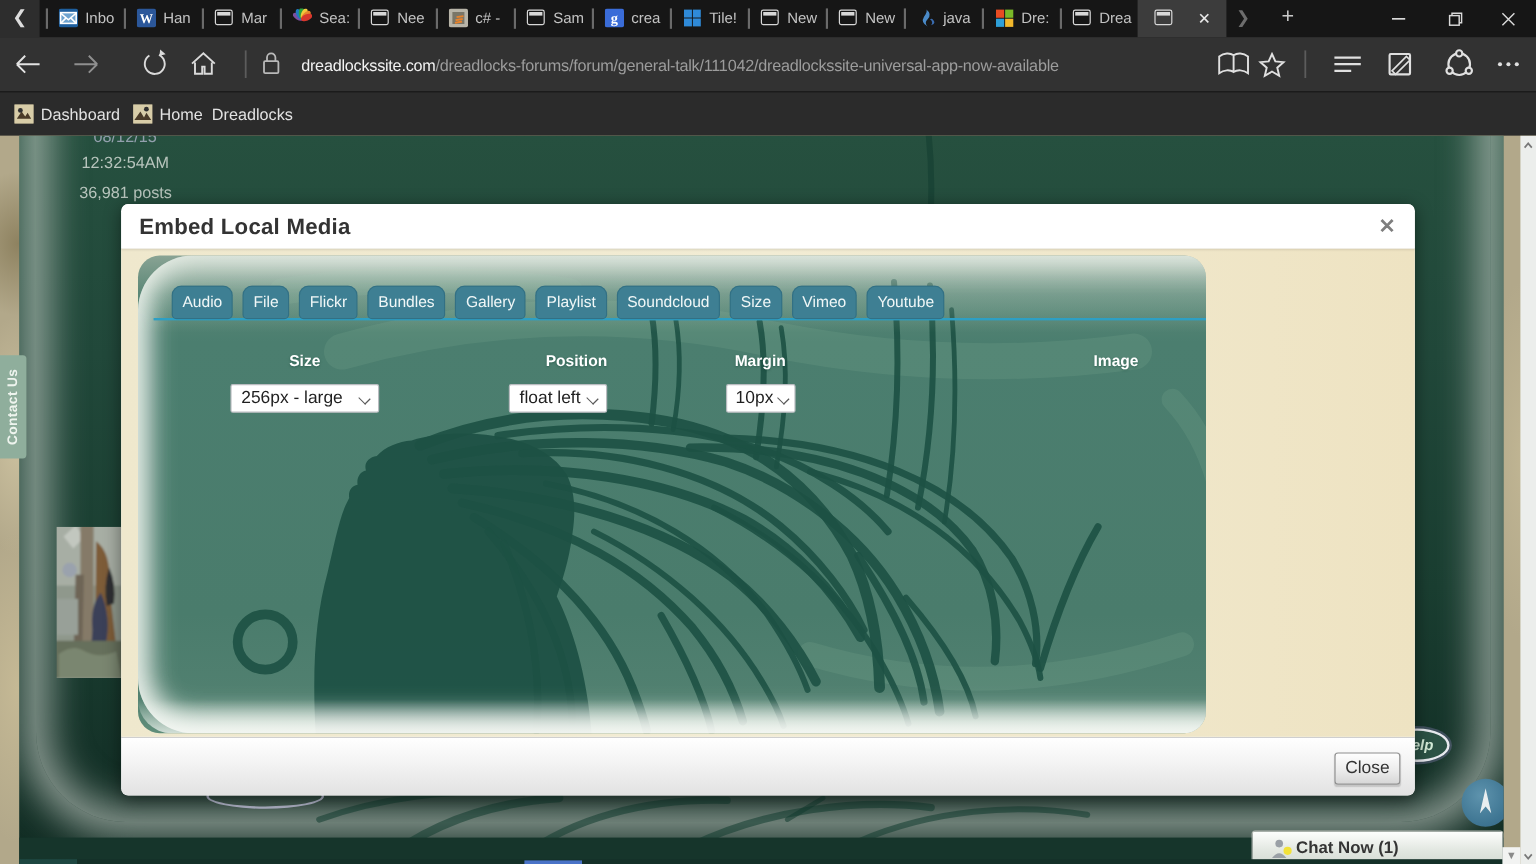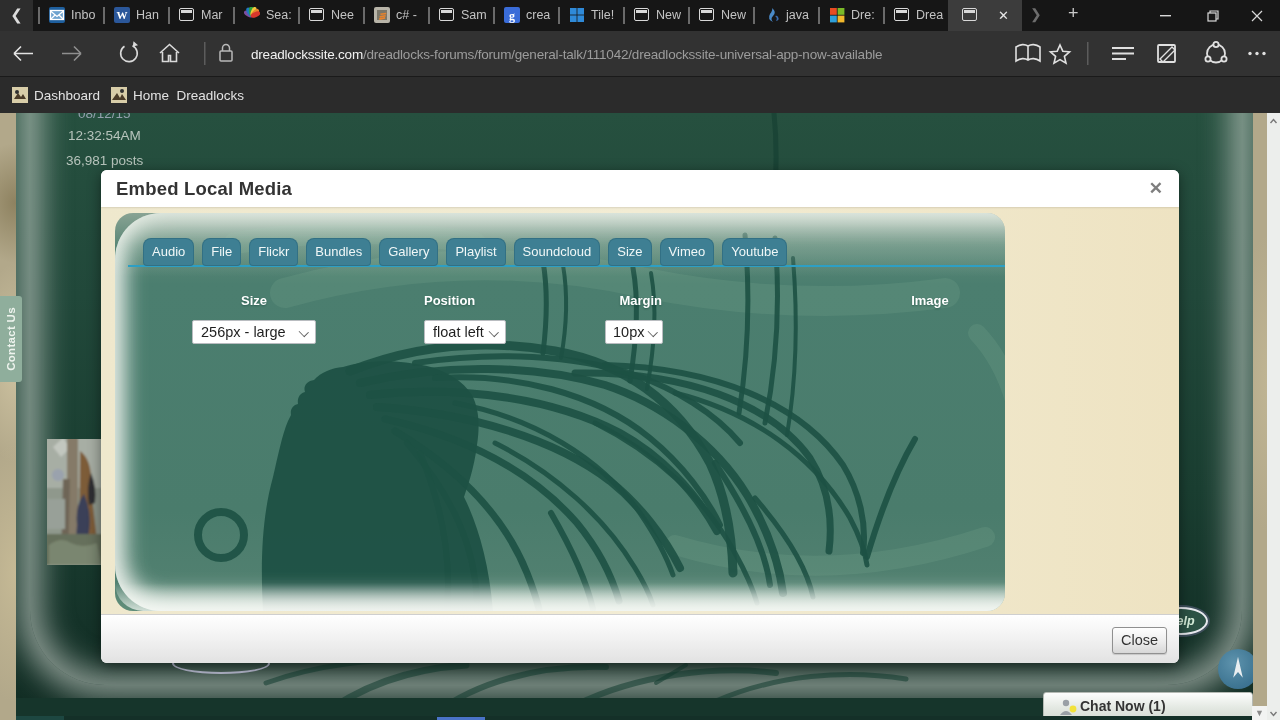--- a/index.html
+++ b/index.html
@@ -425,22 +425,22 @@
         <div class="ptab">Bundles</div>
         <div class="ptab">Gallery</div>
         <div class="ptab">Playlist</div>
         <div class="ptab">Soundcloud</div>
         <div class="ptab">Size</div>
         <div class="ptab">Vimeo</div>
         <div class="ptab">Youtube</div>
       </div>
       <div id="cyanline"></div>
       <div class="flabel" style="left:77px;width:124px;text-align:center">Size</div>
-      <div class="flabel" style="left:309px;width:82px;text-align:left">Position</div>
-      <div class="flabel" style="left:490px;width:57px;text-align:right">Margin</div>
+      <div class="flabel" style="left:309px;width:82px;text-align:right">Position</div>
+      <div class="flabel" style="left:490px;width:57px;text-align:center">Margin</div>
       <div class="flabel" style="left:770px;width:90px;text-align:center">Image</div>
       <div class="fsel" style="left:77px;width:124px">256px - large<span class="chev"></span></div>
       <div class="fsel" style="left:309px;width:82px">float left<span class="chev"></span></div>
       <div class="fsel" style="left:490px;width:58px;padding-left:7px">10px<span class="chev" style="right:5px"></span></div>
     </div>
   </div>
   <div id="mfoot">
         <div id="closebtn">Close</div>
       </div>
 </div>

